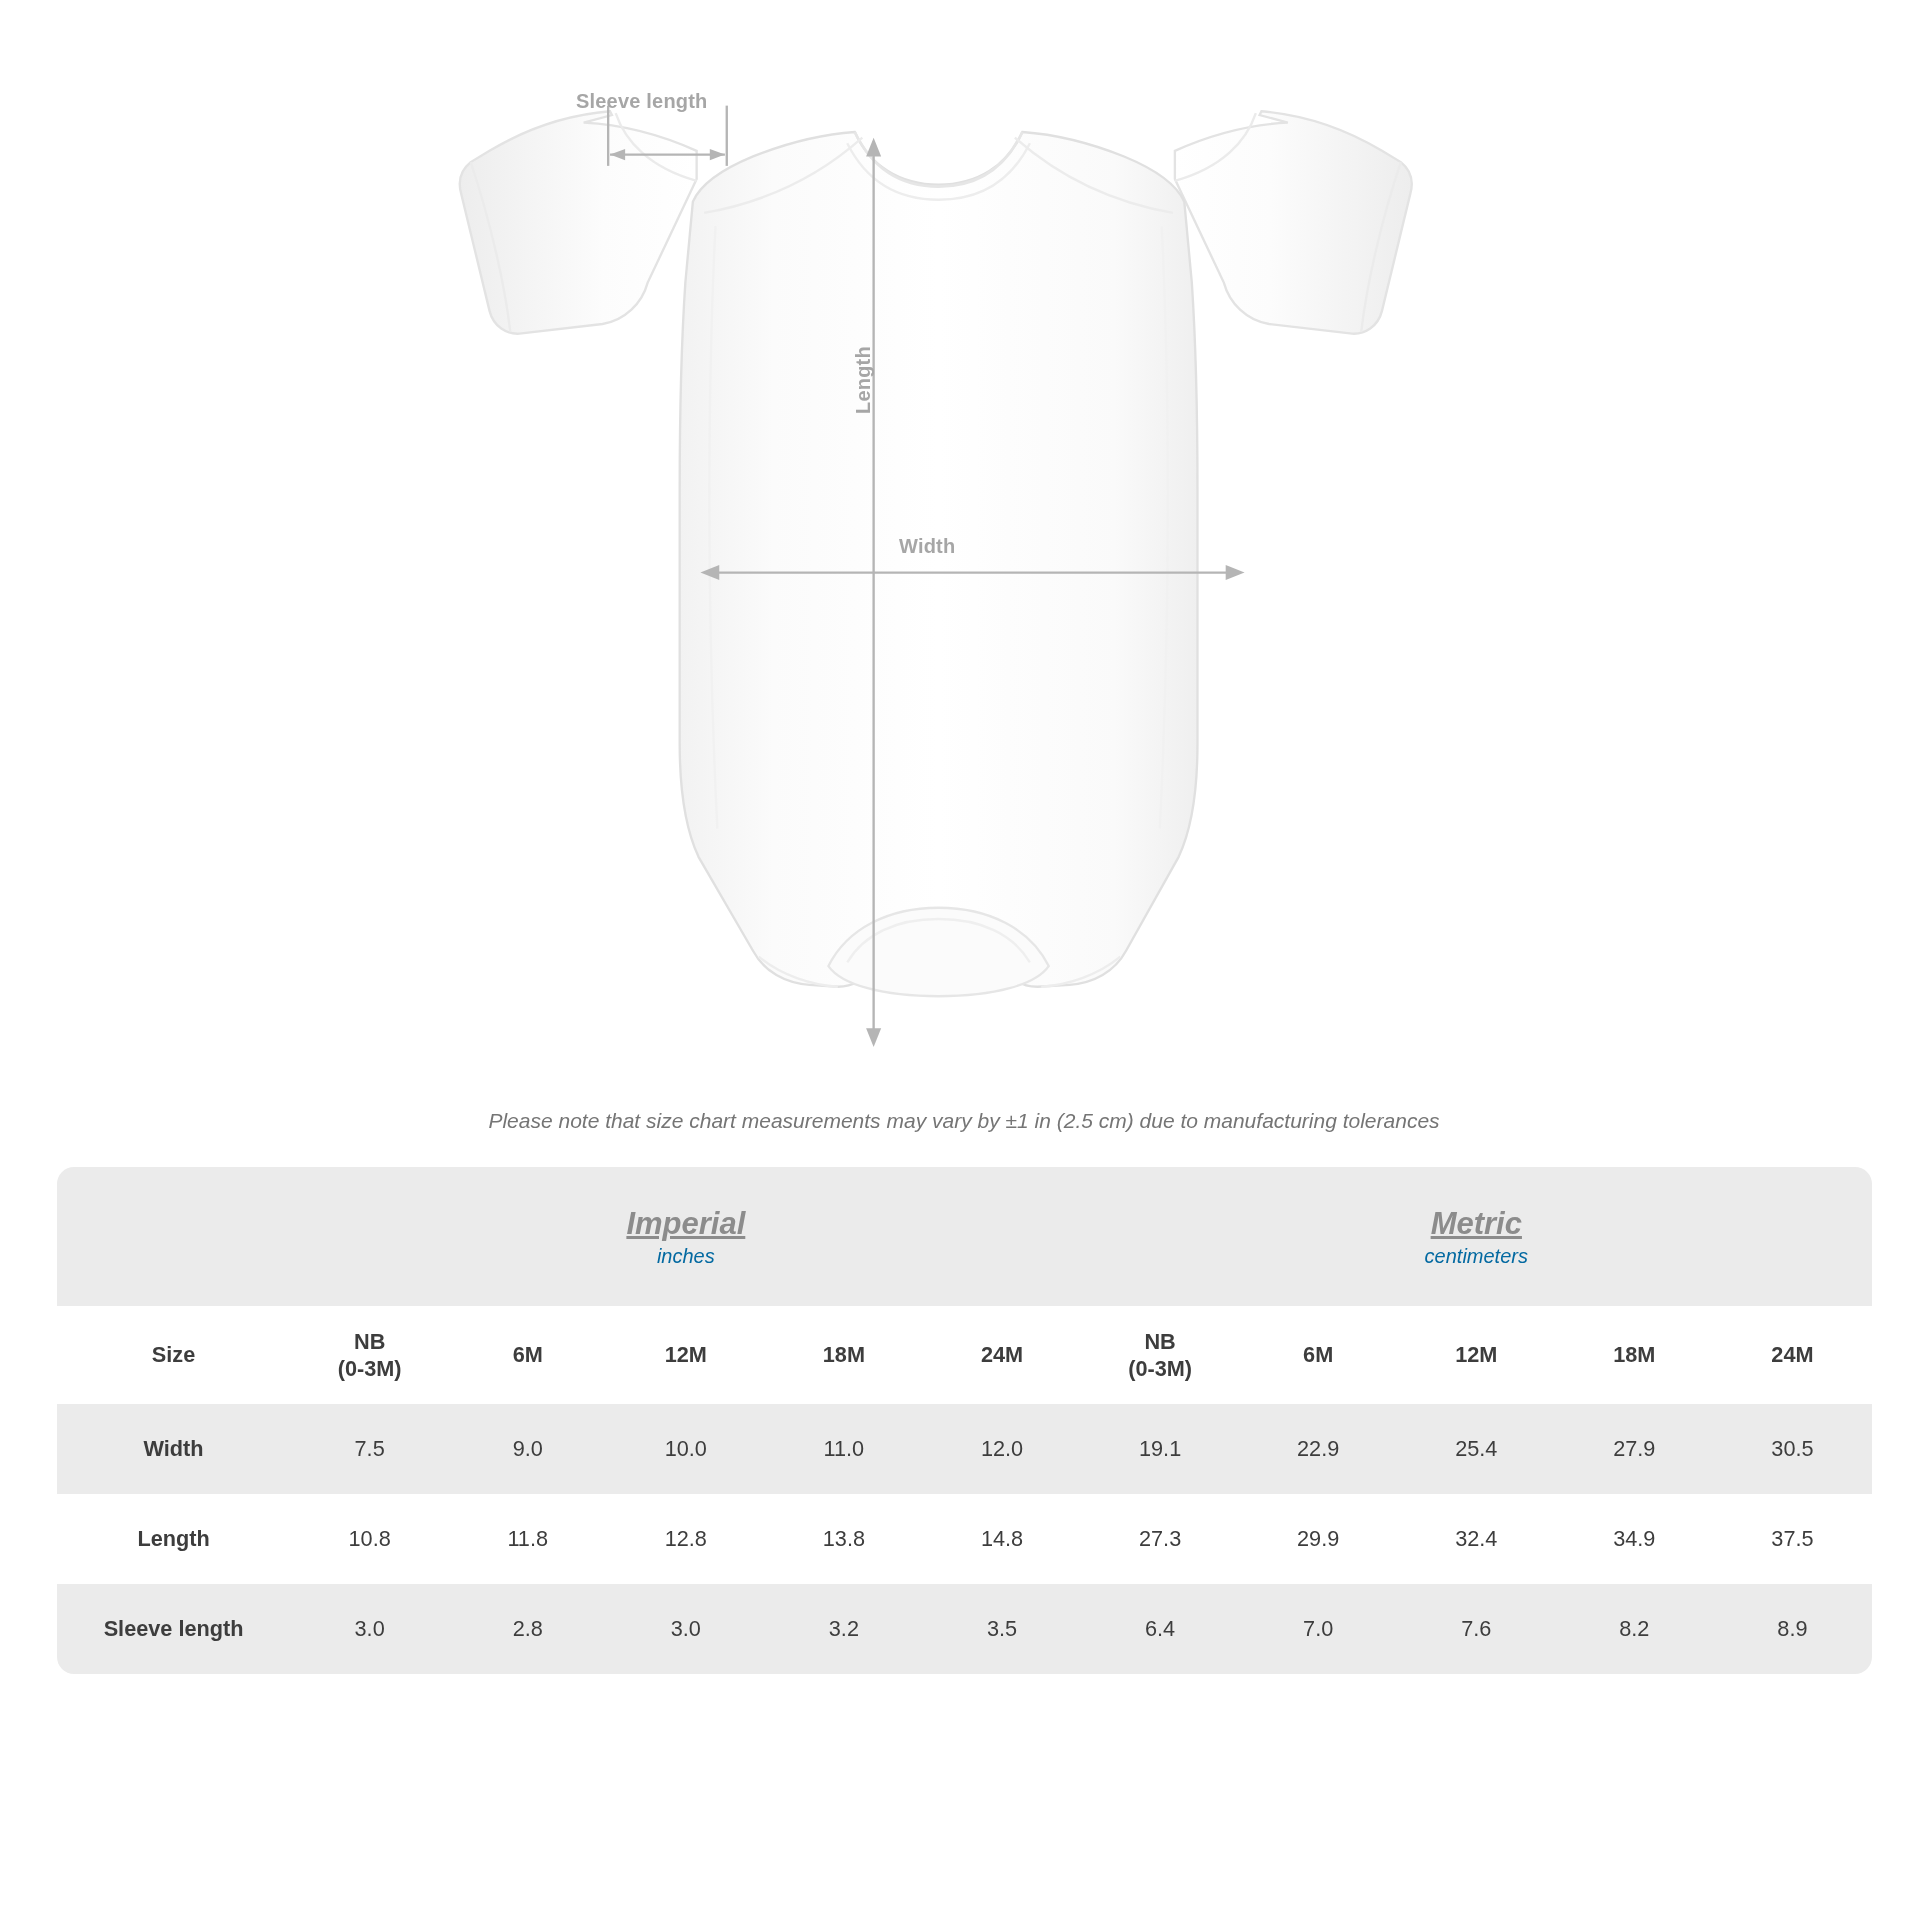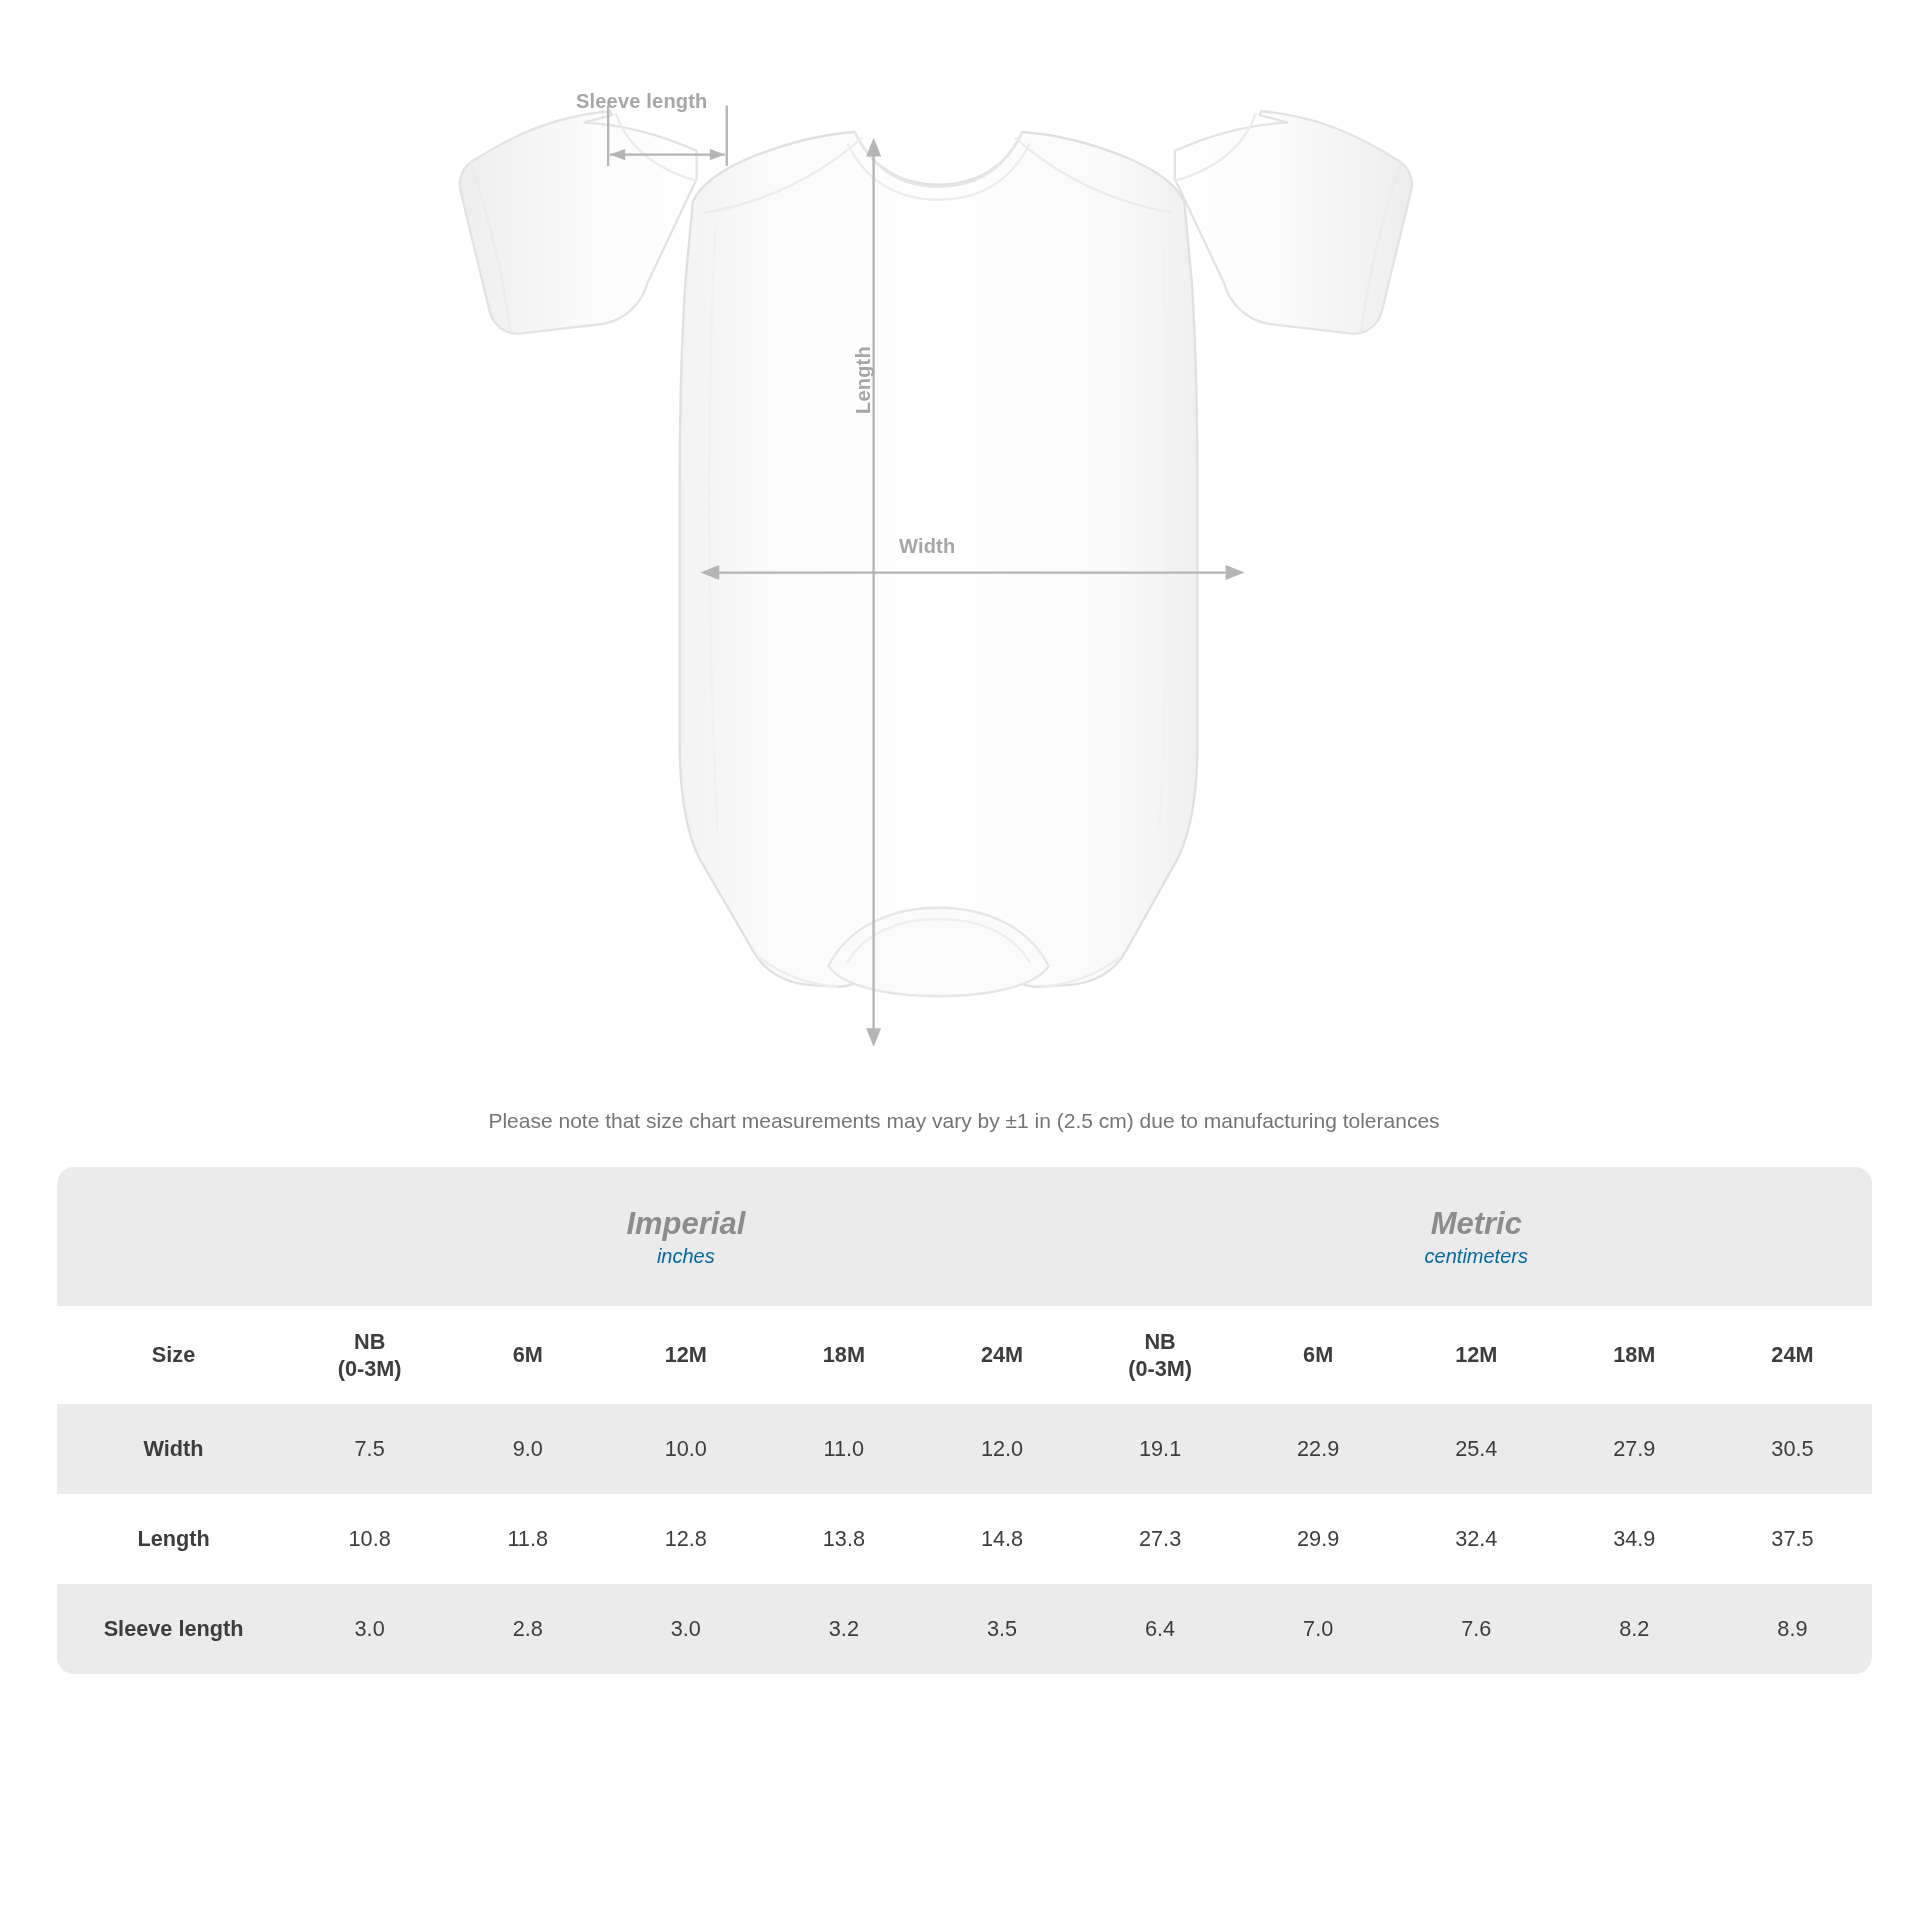--- a/index.html
+++ b/index.html
@@ -54,20 +54,21 @@
   }
   .chart-title {
     font-size: 38px;
     font-weight: bold;
     color: #3d3d3d;
     margin: 0 0 15px 0;
     letter-spacing: 0.2px;
   }
   .chart-note {
     font-size: 21px;
+    font-style: italic;
     color: #757575;
     margin: 0;
   }
 
   
   .table-wrap {
     margin: 34px auto 0 auto;
     width: 1815px;
   }
   table.size-table {
@@ -87,20 +88,21 @@
     height: 139px;
     background: #ebebeb;
   }
   .unit-row td.first { background: #ebebeb; }
   .unit-name {
     font-size: 31px;
     font-weight: bold;
     font-style: italic;
     color: #8c8c8c;
     line-height: 1.2;
+    text-decoration: underline;
   }
   .unit-sub {
     font-size: 20px;
     font-style: italic;
     color: #0369a1;
     margin-top: 3.8px;
   }
   .head-row td {
     height: 98px;
     background: #ffffff;

